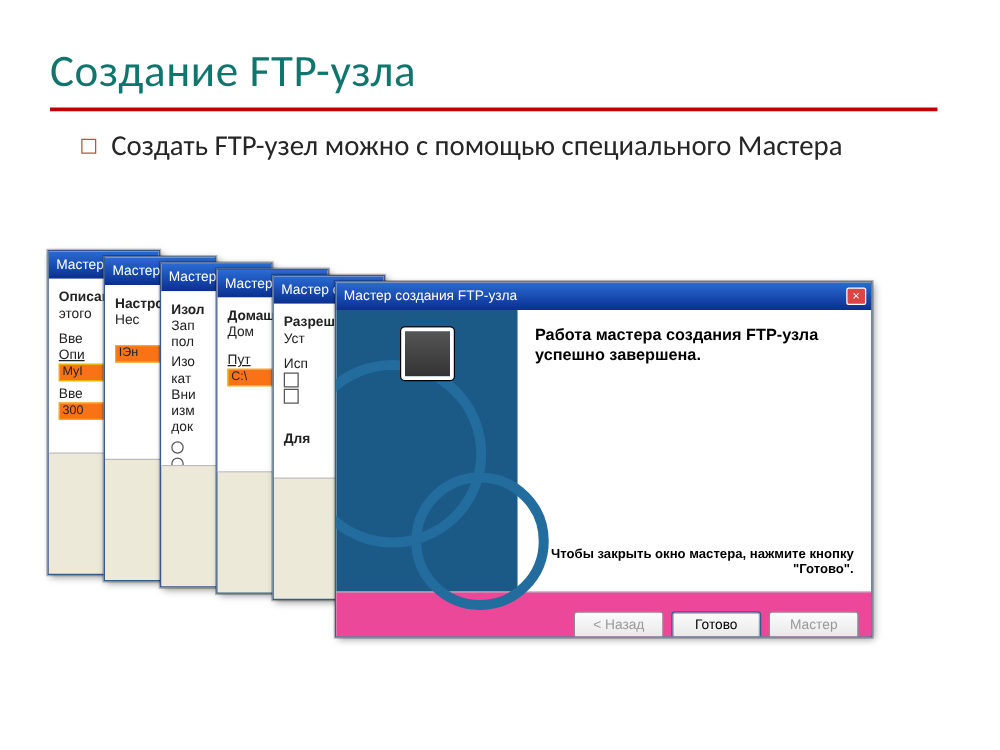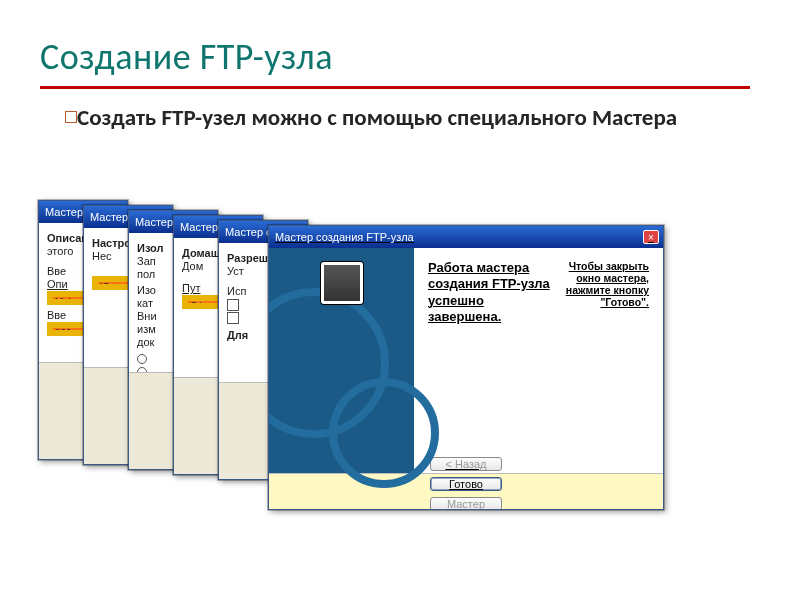--- a/index.html
+++ b/index.html
@@ -34,21 +34,21 @@
     width: 710px;
     height: 3px;
     background: #c00000;
   }
   .bullet-row {
     position: absolute;
     left: 65px;
     top: 104px;
     display: flex;
     align-items: flex-start;
-    font-weight: bold;
+    gap: 12px;
   }
   .bullet-marker {
     width: 12px;
     height: 12px;
     border: 1.6px solid #b55a2c;
     margin-top: 7px;
     flex-shrink: 0;
   }
   .bullet-text {
     font-size: 23px;
@@ -109,31 +109,30 @@
   .win .body-white b { font-weight: bold; }
   .stub-line {
     height: 10px;
     margin: 3px 0;
     color: #222;
     white-space: nowrap;
   }
   .input-stub {
     display: inline-block;
     background: #f97316;
-    border: 6px solid #eab308;
+    border: 1px solid #eab308;
     width: 50px;
     height: 14px;
     font-size: 10px;
     padding: 0 2px;
     overflow: hidden;
   }
   .final {
-    width: 396px;
+    width: 430px;
     height: 285px;
-    text-decoration: underline;
   }
   .final .content {
     display: flex;
     height: 225px;
   }
   .final .leftpanel {
     width: 145px;
     height: 100%;
     background: #1b5a87;
     position: relative;
@@ -157,44 +156,43 @@
     border-radius: 50%;
   }
   .final .leftpanel .swirl1 { width: 150px; height: 150px; left: -30px; top: 40px; }
   .final .leftpanel .swirl2 { width: 110px; height: 110px; left: 60px; top: 130px; }
   .leftpanel-inner { position: relative; z-index: 2; }
   .final .rightpanel {
     flex: 1;
     background: #fff;
     padding: 12px 14px;
     display: flex;
-    flex-direction: row;
+    flex-direction: column;
     justify-content: space-between;
     color: #000;
   }
   .final .rightpanel .headline {
     font-weight: bold;
     font-size: 13px;
     line-height: 1.25;
   }
   .final .rightpanel .hint {
     font-size: 10.5px;
     font-weight: bold;
     text-align: right;
   }
   .final .btnrow {
     height: 38px;
-    background: #fef9c3;
+    background: #ec4899;
     border-top: 1px solid #bbb;
     display: flex;
-    align-items: center;
+    align-items: flex-end;
     justify-content: flex-end;
     gap: 6px;
     padding: 0 10px;
-    flex-direction: column;
   }
   .wbtn {
     min-width: 72px;
     height: 22px;
     background: linear-gradient(#fcfcfc,#e8e8e8);
     border: 1px solid #8a8a8a;
     border-radius: 3px;
     font-size: 11px;
     display: inline-flex;
     align-items: center;
@@ -283,21 +281,21 @@
     <div class="win" style="left:180px; top:20px; width:90px; height:260px;">
       <div class="titlebar">
           <span class="tlabel">Мастер с</span>
         </div>
       <div class="body-white">
         <div class="stub-line"><b>Разреш</b></div>
         <div class="stub-line">Уст</div>
         <div class="stub-line" style="margin-top:10px">Исп</div>
         <div class="stub-line"><span class="cb"></span></div>
         <div class="stub-line"><span class="cb"></span></div>
-        <div class="stub-line" style="margin-top:8px"><b>Для</b></div>
+        <div class="stub-line" style="margin-top:24px"><b>Для</b></div>
       </div>
     </div>
 
     <div class="win final" style="left:230px; top:25px;">
       <div class="titlebar">
         <span class="tlabel">Мастер создания FTP-узла</span>
         <span class="closebtn">×</span>
       </div>
       <div class="content">
         <div class="leftpanel">

